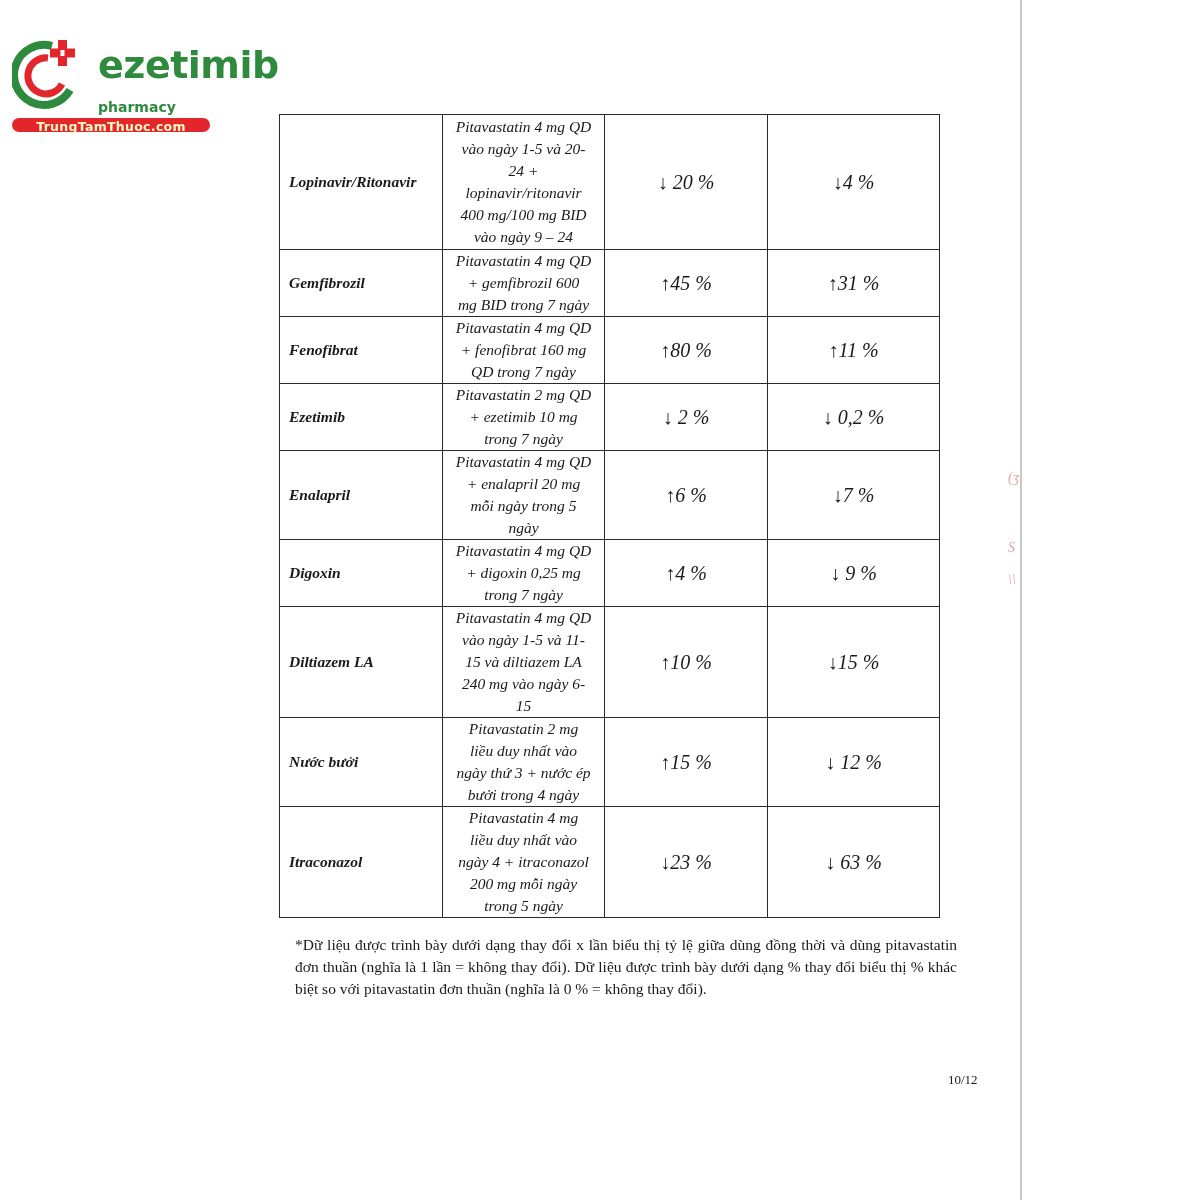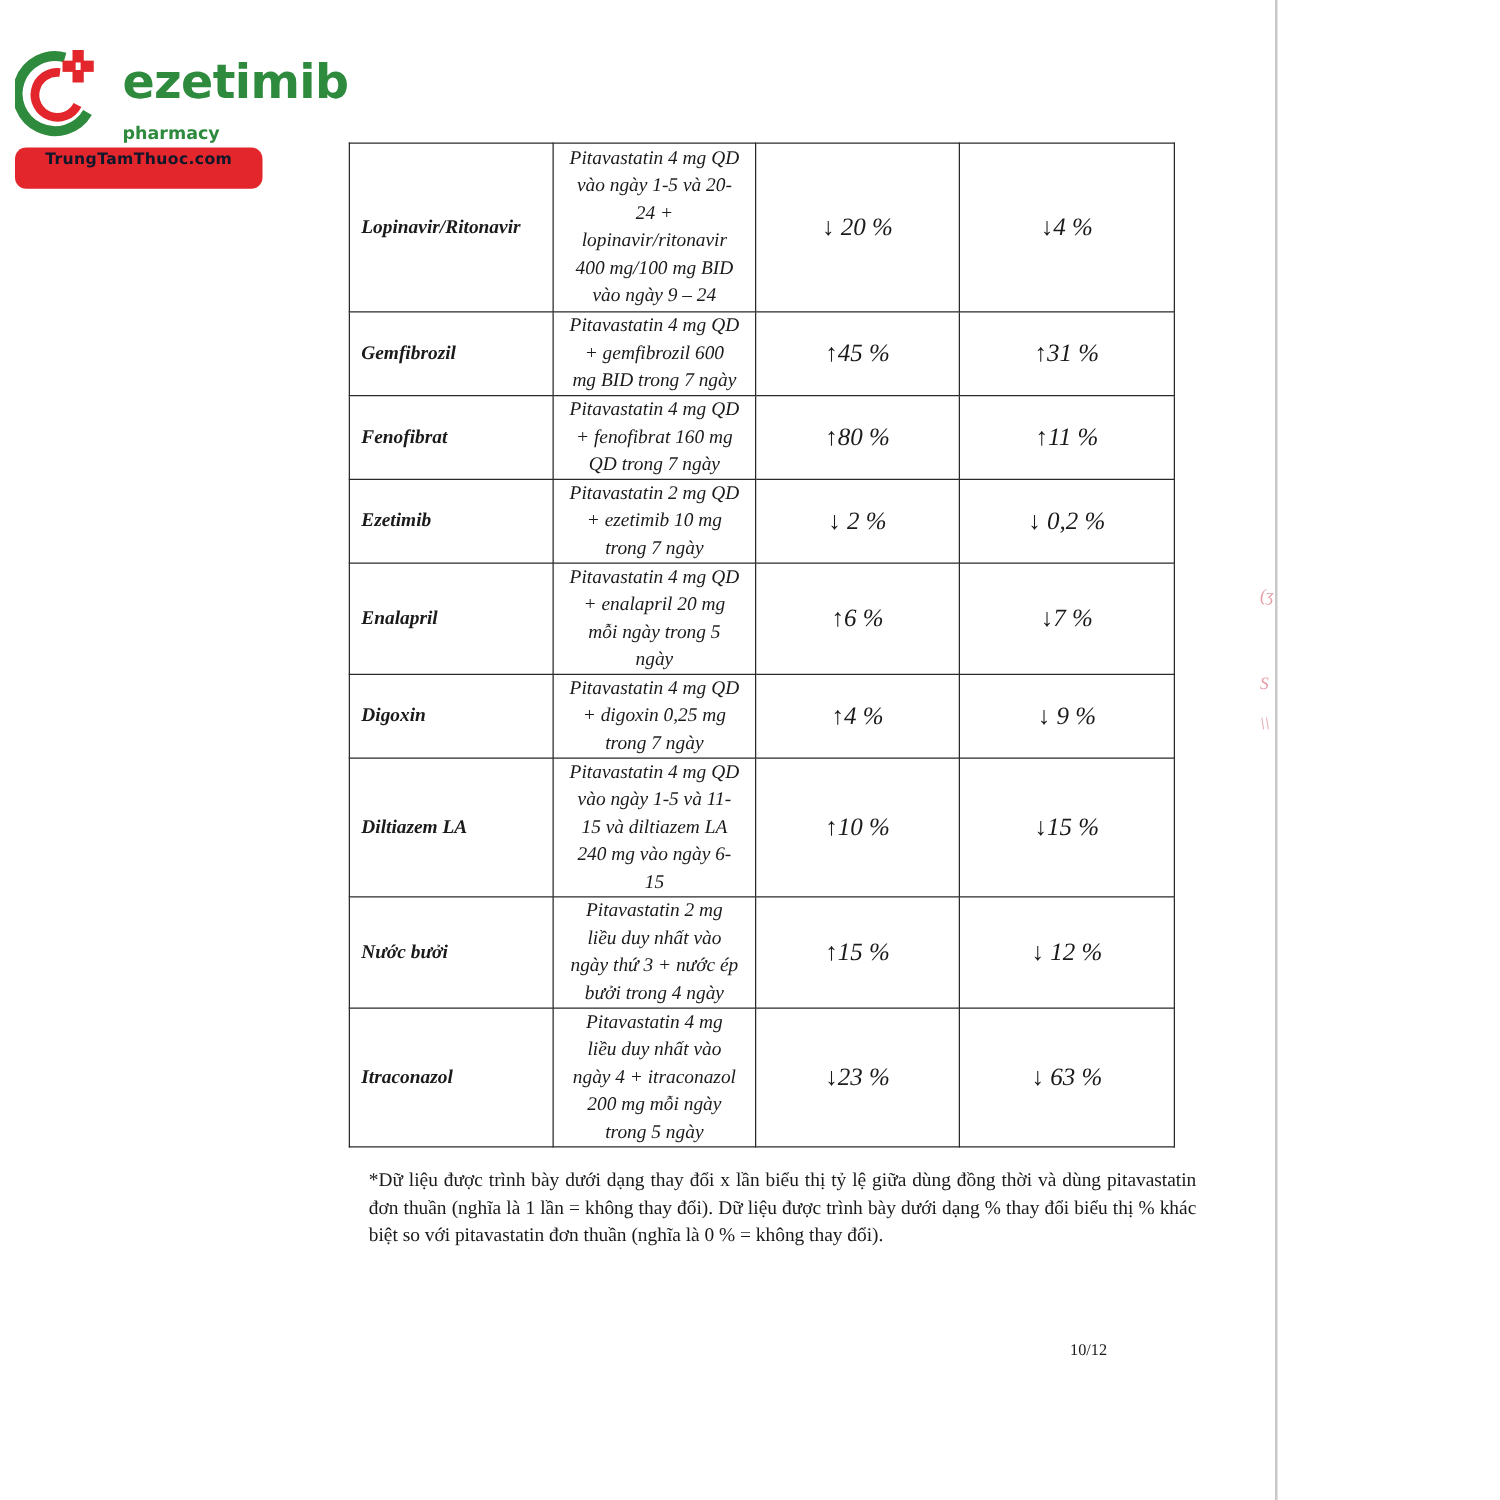--- a/index.html
+++ b/index.html
@@ -4,39 +4,39 @@
 <style>
   * { box-sizing: border-box; margin: 0; padding: 0; }
   html, body { width: 1200px; height: 1200px; background: #ffffff; overflow: hidden; }
   body { position: relative; font-family: "Liberation Serif", "DejaVu Serif", serif; color: #1a1a1a; }
 
   
   .logo { position: absolute; left: 10px; top: 38px; width: 205px; height: 98px; }
   .logo-mark { position: absolute; left: 2px; top: 2px; width: 70px; height: 70px; }
   .logo-word { position: absolute; left: 88px; top: 8px; font-family: "DejaVu Sans", sans-serif; font-size: 38px; font-weight: bold; color: #2e8b3e; letter-spacing: -0.5px; line-height: 1; }
   .logo-sub { position: absolute; left: 88px; top: 52px; font-family: "DejaVu Sans", sans-serif; font-size: 14px; font-weight: bold; color: #2e8b3e; line-height: 1; margin-top: 10px; }
-  .logo-banner { position: absolute; left: 2px; top: 80px; width: 198px; height: 33px; background: #e3262b; border-radius: 9px; color: #0f172a; font-family: "DejaVu Sans", sans-serif; font-weight: bold; font-size: 12.5px; text-align: center; line-height: 17px; letter-spacing: 0.3px; }
+  .logo-banner { position: absolute; left: 2px; top: 80px; width: 198px; height: 14px; background: #e3262b; border-radius: 9px; color: #fef9c3; font-family: "DejaVu Sans", sans-serif; font-weight: bold; font-size: 12.5px; text-align: center; line-height: 17px; letter-spacing: 0.3px; }
 
   
   .page-edge { position: absolute; left: 1020px; top: 0; width: 2px; height: 1200px; background: #c8c8c8; }
   .stamp { position: absolute; left: 1008px; font-family: "Liberation Serif", serif; color: #d04a5a; opacity: 0.55; font-style: italic; font-size: 14px; }
 
   
   .drug-table { position: absolute; left: 279px; top: 114px; width: 660px; border-collapse: collapse; table-layout: fixed; }
   .drug-table td { border: 1.5px solid #2a2a2a; font-size: 15.5px; line-height: 22px; text-align: center; vertical-align: middle; padding: 0 4px; font-style: italic; }
   .drug-table td.drug { text-align: left; font-weight: bold; padding-left: 9px; }
   .drug-table td.val { font-size: 20px; }
   .col1 { width: 163px; } .col2 { width: 162px; } .col3 { width: 163px; } .col4 { width: 172px; }
 
   
   .notes { position: absolute; left: 295px; top: 934px; width: 662px; font-size: 15.5px; line-height: 22px; }
   .notes p { margin: 0; }
   .notes .justify { text-align: justify; text-align-last: left; }
 
-  .page-num { position: absolute; left: 856px; top: 1072px; font-size: 13px; }
+  .page-num { position: absolute; left: 948px; top: 1072px; font-size: 13px; }
 </style>
 </head>
 <body>
 
 <div class="logo">
   <svg class="logo-mark" viewBox="0 0 70 70">
     <path d="M58 50 A30 30 0 1 1 40 6" fill="none" stroke="#2e8b3e" stroke-width="8"></path>
     <path d="M50 44 A18 18 0 1 1 36 18" fill="none" stroke="#e3262b" stroke-width="7"></path>
     <rect x="46" y="0" width="9" height="26" fill="#e3262b"></rect>
     <rect x="38" y="8.5" width="25" height="9" fill="#e3262b"></rect>

